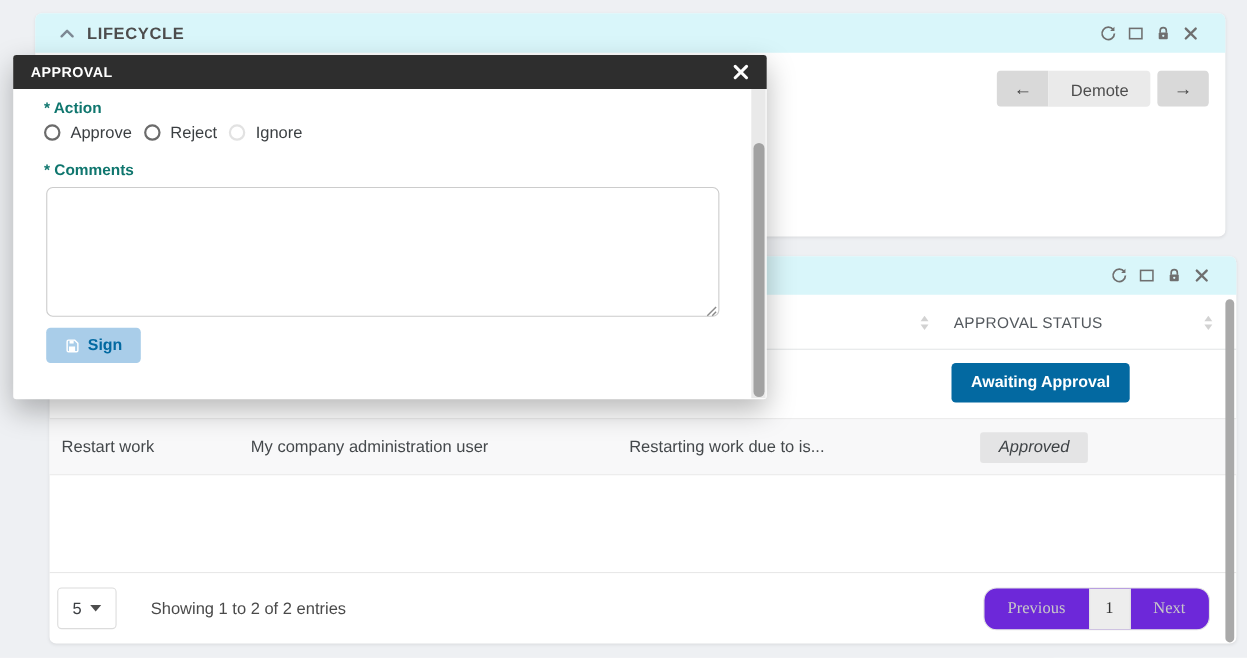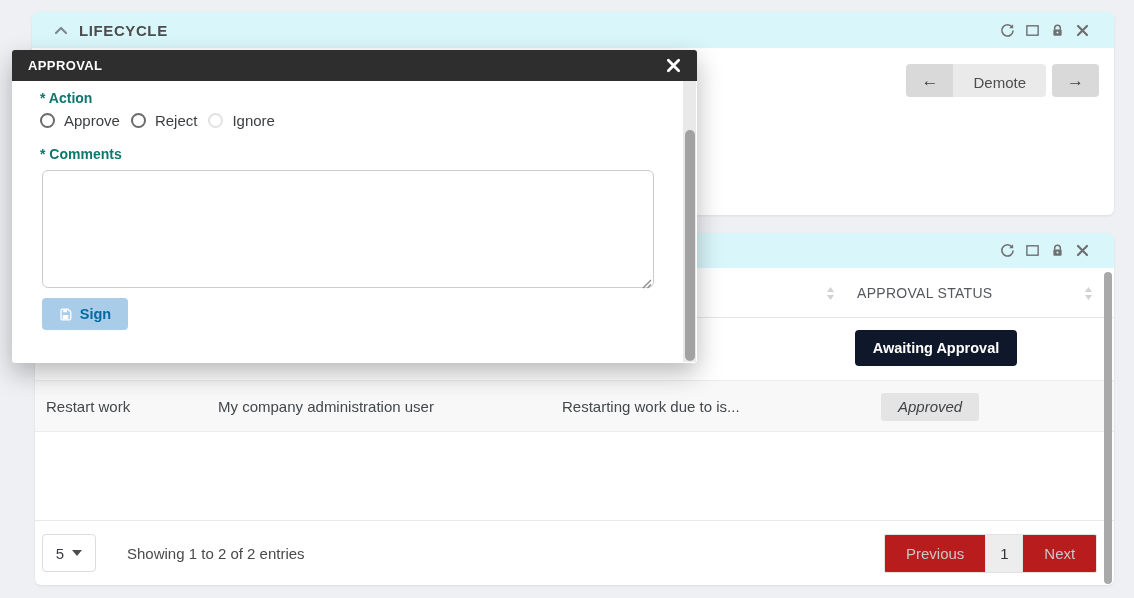--- a/index.html
+++ b/index.html
@@ -3,59 +3,59 @@
 <meta charset="utf-8">
 <style>
   * { margin:0; padding:0; box-sizing:border-box; }
   html,body { width:1134px; height:598px; }
   body { font-family:"Liberation Sans", sans-serif; background:#eef0f3; overflow:hidden; }
   .stage { position:relative; width:958px; height:598px; background:#eef0f3; }
 
   
   .panel { position:absolute; background:#fff; border-radius:6px; box-shadow:0 1px 3px rgba(0,0,0,.08); }
   .panel1 { left:32px; top:12px; width:1082px; height:203px; }
-  .panel2 { left:35px; top:233px; width:1079px; height:352px; }
+  .panel2 { left:45px; top:233px; width:1079px; height:352px; }
   .panel-header { position:relative; height:36px; background:#d9f6fa; border-radius:6px 6px 0 0;
                   display:flex; align-items:center; }
   .panel2 .panel-header { height:35px; }
   .p-title { font-size:15px; font-weight:bold; color:#4d4d4d; letter-spacing:.6px; margin-left:10px; }
   .chev { margin-left:21px; color:#7d8893; display:flex; }
   .win-icons { position:absolute; right:24px; top:0; height:100%; display:flex; align-items:center; gap:10px; color:#6f6f6f; }
   .win-icons span { display:flex; cursor:pointer; }
 
   
   .dp-wrap { position:absolute; top:52px; right:15px; display:flex; gap:6px; }
   .btn-split { display:flex; height:33px; border-radius:4px; overflow:hidden; cursor:pointer; }
   .split-ico { width:47px; background:#d9d9d9; display:flex; align-items:center; justify-content:center;
                font-size:17px; color:#3f3f3f; }
   .split-label { background:#eaeaea; display:flex; align-items:center; padding:18px 20px; font-size:15px; color:#4d4d4d; }
 
   
   .thead-row { position:absolute; top:35px; left:0; right:0; height:50px; border-bottom:1px solid #e4e6e8; }
   .sort-ico { position:absolute; top:19px; display:flex; }
   .col-header { position:absolute; left:822px; top:0; height:50px; line-height:50px;
                 font-size:14px; letter-spacing:.3px; color:#54595e; font-weight:400; }
-  .status-btn { position:absolute; left:820px; top:97px; width:162px; height:36px; background:#0f172a;
+  .status-btn { position:absolute; left:820px; top:97px; width:162px; height:36px; background:#0369a1;
                 border:none; border-radius:4px; color:#fff; font-size:14.5px; font-weight:600;
                 font-family:inherit; cursor:pointer; }
   .row2 { position:absolute; top:147px; left:0; right:0; height:52px; background:#f8f8f9;
           border-top:1px solid #ececec; border-bottom:1px solid #ececec; }
   .cell { position:absolute; top:0; height:52px; line-height:52px; font-size:15px; color:#44484b; white-space:nowrap; }
   .badge { position:absolute; left:822px; top:12px; height:28px; line-height:28px; padding:0 17px;
            background:#e4e4e5; border-radius:3px; font-style:italic; font-size:15px; color:#3f4346;margin-left:24px; }
 
   .tfoot { position:absolute; left:0; right:0; bottom:0; height:65px; border-top:1px solid #e8e8e8; }
   .page-size { position:absolute; left:7px; top:13px; width:54px; height:38px; border:1px solid #dcdcdc;
                border-radius:4px; background:#fff; display:flex; align-items:center; justify-content:center;
                gap:8px; font-size:15px; color:#3c3f43; cursor:pointer; }
   .caret { width:0; height:0; border-left:5px solid transparent; border-right:5px solid transparent;
            border-top:6px solid #4d4d4d; }
   .showing { position:absolute; left:92px; top:0; height:65px; line-height:65px; font-size:15px; color:#4a4a4a; }
   .pg-group { position:absolute; left:849px; top:13px; height:39px; display:flex; border:1px solid #e2e2e2;
-              border-radius:2px; overflow:hidden; background:#b91c1c; }
+              border-radius:12px; overflow:hidden; background:#6d28d9;font-family:Liberation Serif, serif; }
   .pg-item { line-height:37px; font-size:15px; padding:0 21px; color:#c8c8c8; cursor:default; }
   .pg-current { width:38px; padding:0; text-align:center; background:#ededed; color:#333;
                 border-left:1px solid #e2e2e2; border-right:1px solid #e2e2e2; }
   .p2-scroll { position:absolute; left:1069px; top:39px; width:8px; height:312px; background:#a9a9a9; border-radius:4px; }
 
   
   .modal { position:absolute; left:12px; top:50px; width:685px; height:313px; background:#fff;
            border-radius:3px; box-shadow:0 10px 26px rgba(0,0,0,.28); z-index:10; }
   .m-header { height:31px; background:#2e2e2e; border-radius:3px 3px 0 0; display:flex; align-items:center; padding:0 16px; }
   .m-title { color:#fff; font-size:13px; font-weight:bold; letter-spacing:.4px; }

